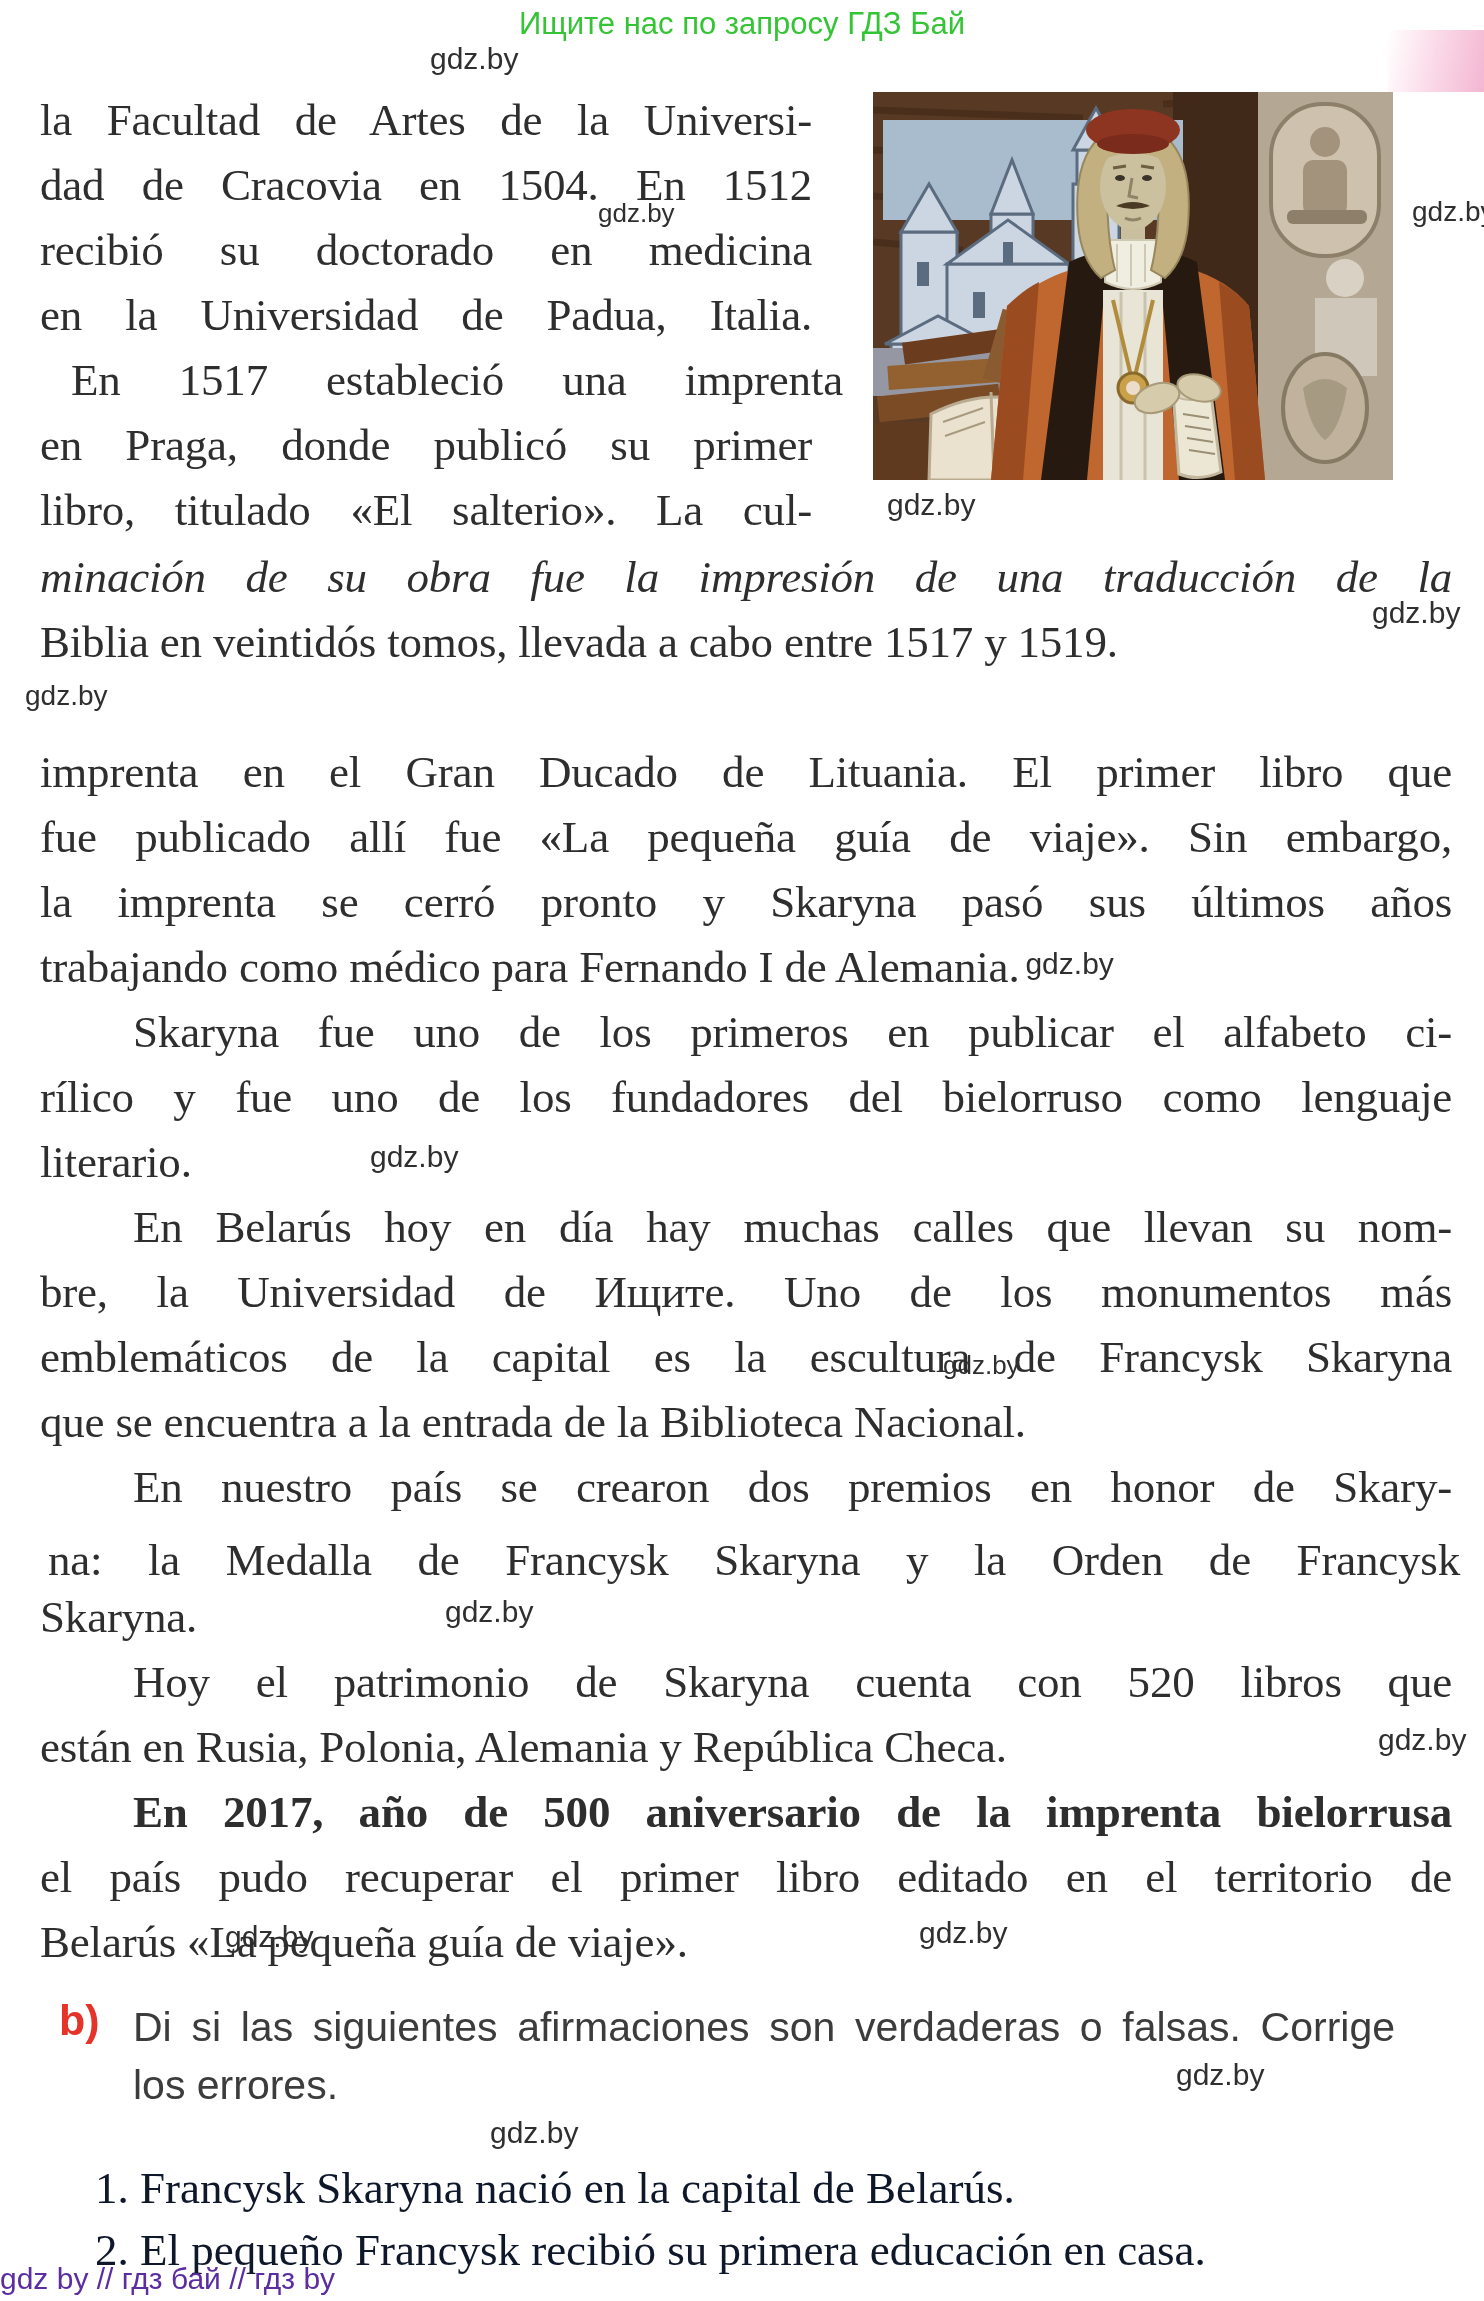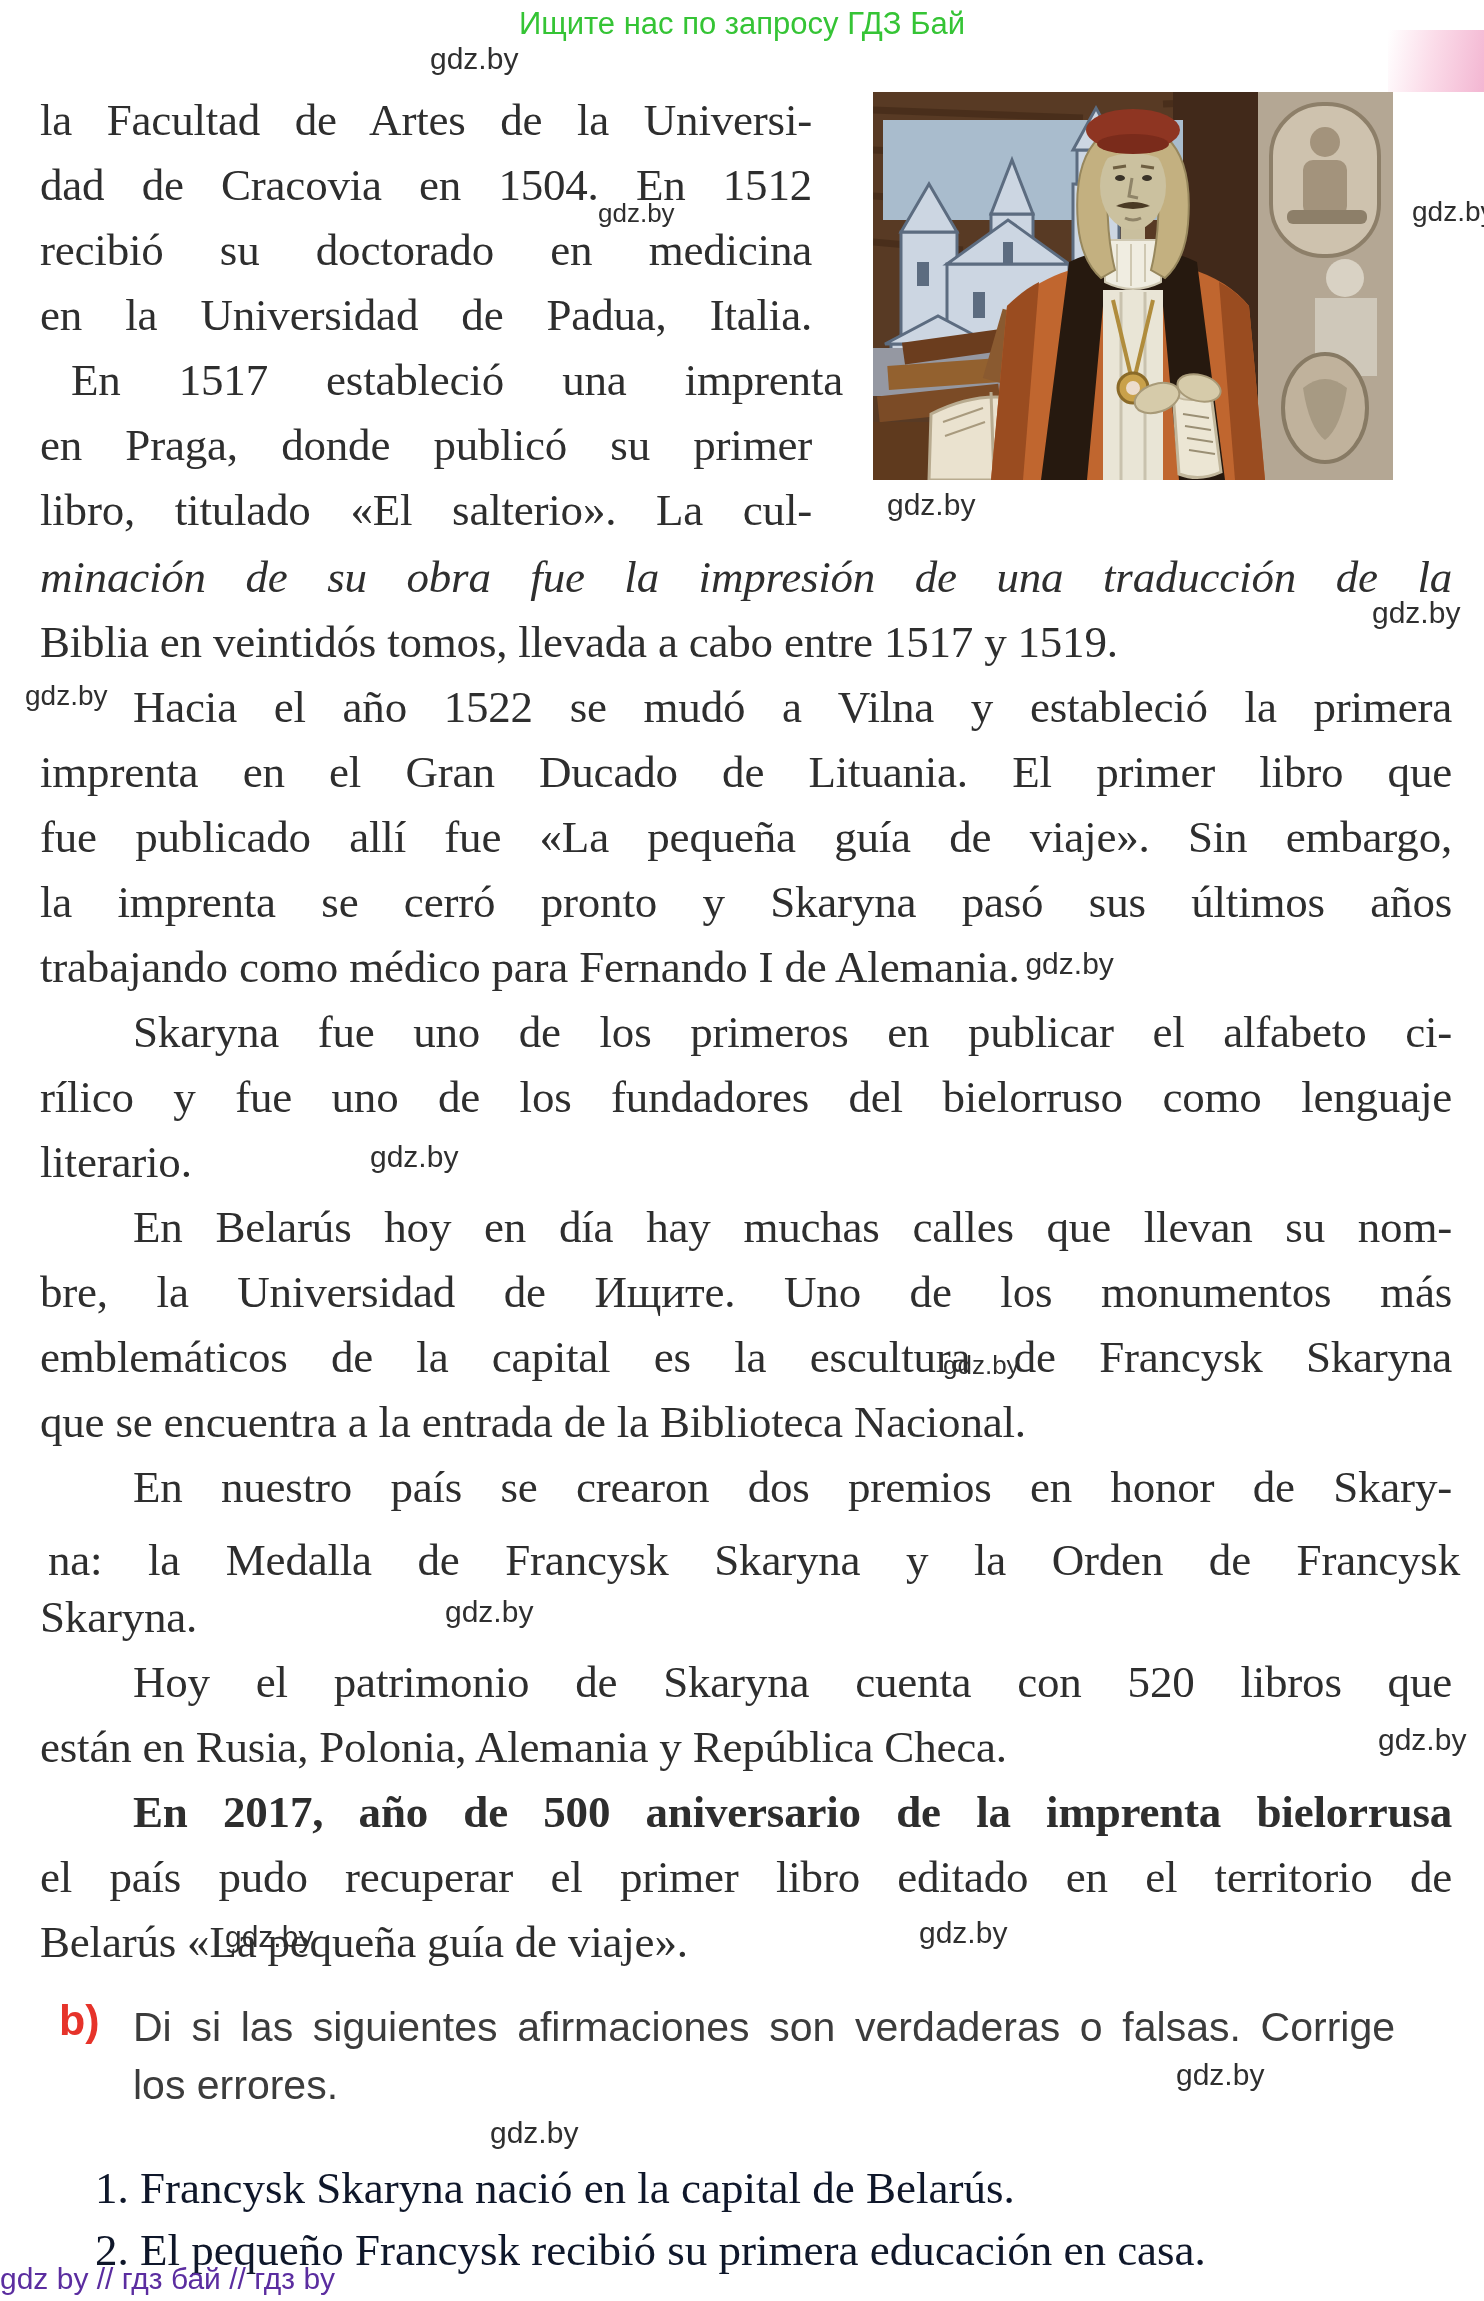--- a/index.html
+++ b/index.html
@@ -166,21 +166,20 @@
   <div class="ln j" style="left:40px;top:157px;width:772px;">dad de Cracovia en 1504. En 1512</div>
   <div class="ln j" style="left:40px;top:222px;width:772px;">recibió su doctorado en medicina</div>
   <div class="ln j" style="left:40px;top:287px;width:772px;">en la Universidad de Padua, Italia.</div>
   <div class="ln j" style="left:40px;top:352px;width:772px;margin-left:31px;">En 1517 estableció una imprenta</div>
   <div class="ln j" style="left:40px;top:417px;width:772px;">en Praga, donde publicó su primer</div>
   <div class="ln j" style="left:40px;top:482px;width:772px;">libro, titulado «El salterio». La cul-</div>
 
   <div class="ln j" style="left:40px;top:549px;width:1412px;font-style:italic;">minación de su obra fue la impresión de una traducción de la</div>
   <div class="ln" style="left:40px;top:614px;width:1412px;">Biblia en veintidós tomos, llevada a cabo entre 1517 y 1519.</div>
 
-  <div class="ln j" style="left:133px;top:679px;width:1319px;">Hacia el año 1522 se mudó a Vilna y estableció la primera</div>
   <div class="ln j" style="left:40px;top:744px;width:1412px;">imprenta en el Gran Ducado de Lituania. El primer libro que</div>
   <div class="ln j" style="left:40px;top:809px;width:1412px;">fue publicado allí fue «La pequeña guía de viaje». Sin embargo,</div>
   <div class="ln j" style="left:40px;top:874px;width:1412px;">la imprenta se cerró pronto y Skaryna pasó sus últimos años</div>
   <div class="ln" style="left:40px;top:939px;width:1412px;"><span>trabajando como médico para Fernando I de Alemania.</span><span class="wm-inline">gdz.by</span></div>
 
   <div class="ln j" style="left:133px;top:1004px;width:1319px;">Skaryna fue uno de los primeros en publicar el alfabeto ci-</div>
   <div class="ln j" style="left:40px;top:1069px;width:1412px;">rílico y fue uno de los fundadores del bielorruso como lenguaje</div>
   <div class="ln" style="left:40px;top:1134px;width:1412px;">literario.</div>
 
   <div class="ln j" style="left:133px;top:1199px;width:1319px;">En Belarús hoy en día hay muchas calles que llevan su nom-</div>

